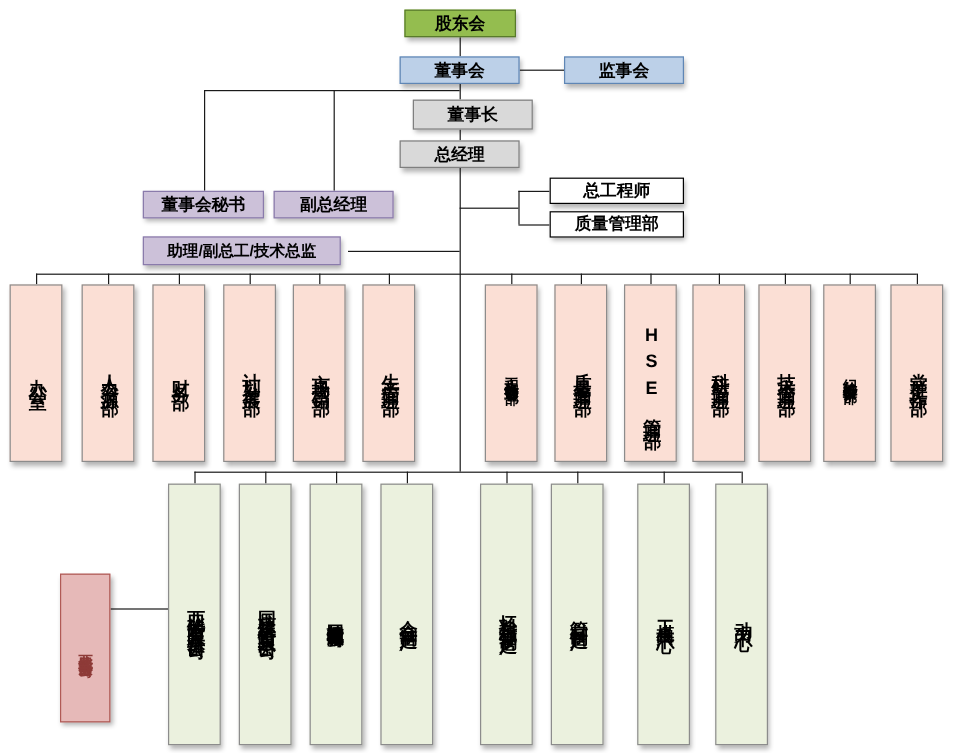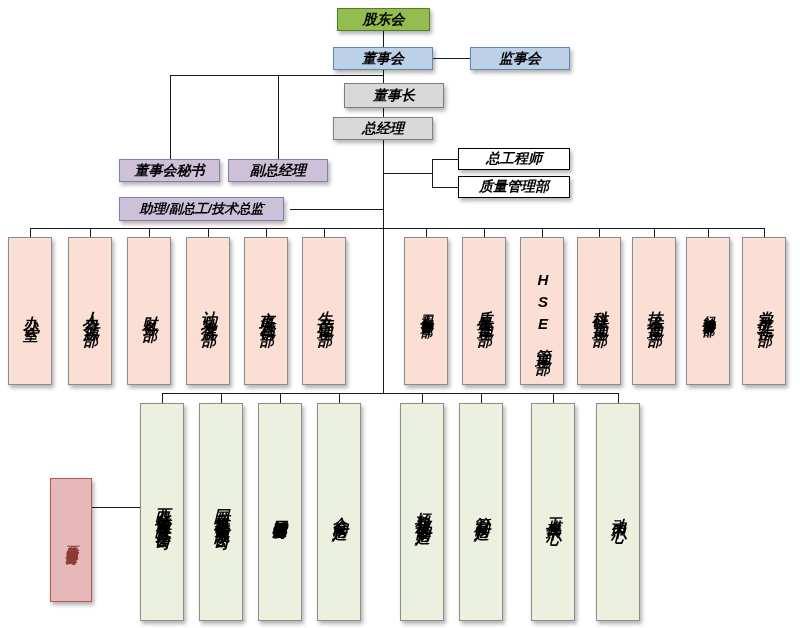--- a/index.html
+++ b/index.html
@@ -9,21 +9,20 @@
     position:relative; width:800px; height:628px; background:#ffffff; overflow:hidden;
   }
   .box {
     position:absolute;
     border:1px solid #000;
     display:flex; align-items:center; justify-content:center;
     font-size:14px; font-weight:600; color:#000;
     box-shadow:2px 3px 4px rgba(0,0,0,0.30);
     text-align:right;
     white-space:nowrap;
-    font-style:italic;
   }
   .vbox {
     writing-mode:vertical-rl;
     text-orientation:upright;
     white-space:normal;
   }
   .ln { position:absolute; background:var(--line-color,#1a1a1a); }
 
   .b-green  { background:var(--green-fill,#94bd4f);  border-color:var(--green-border,#587a2b); }
   .b-blue   { background:var(--blue-fill,#bcd0e8);   border-color:var(--blue-border,#5f86b5); }

